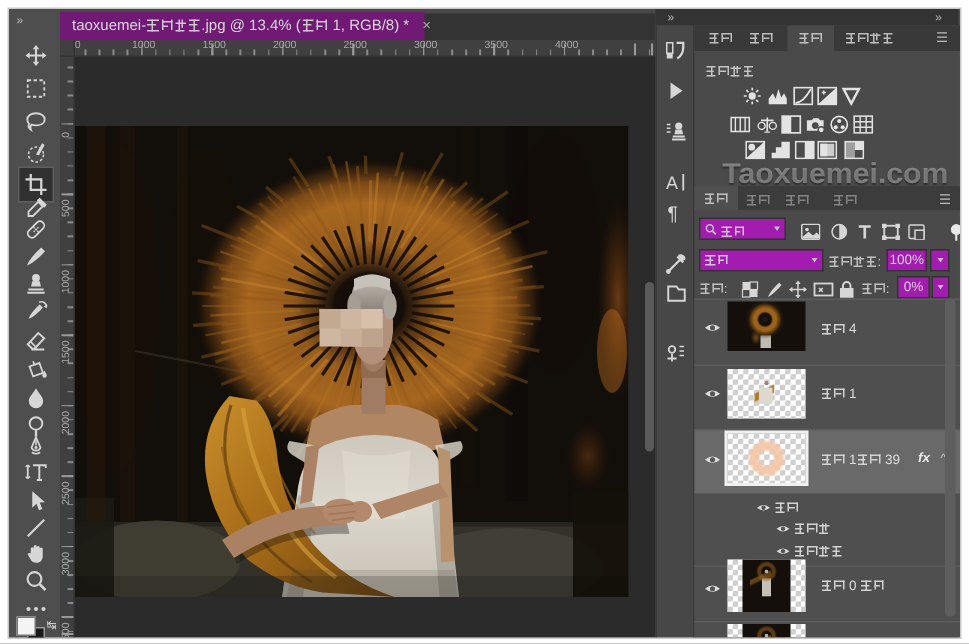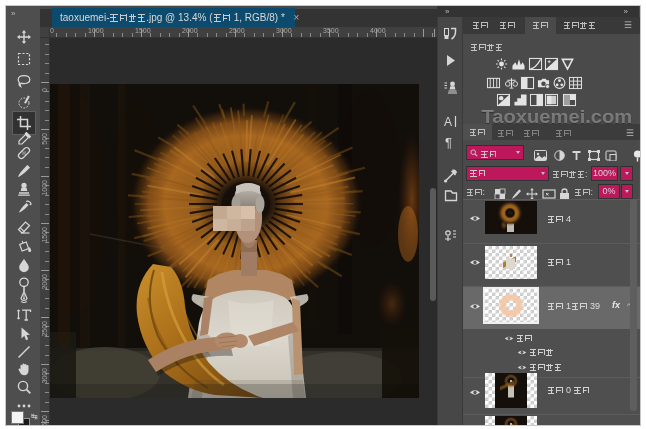--- a/index.html
+++ b/index.html
@@ -6,21 +6,21 @@
 i.k{display:inline-block;width:.72em;height:.78em;margin:0 .1em;vertical-align:-.06em;opacity:.92}
 .k.v1{background:linear-gradient(currentColor,currentColor) 0 8%/100% 1px no-repeat,linear-gradient(currentColor,currentColor) 0 52%/80% 1px no-repeat,linear-gradient(currentColor,currentColor) 0 100%/100% 1px no-repeat,linear-gradient(currentColor,currentColor) 48% 0/1px 100% no-repeat}
 .k.v2{background:linear-gradient(currentColor,currentColor) 0 12%/1px 88% no-repeat,linear-gradient(currentColor,currentColor) 100% 12%/1px 88% no-repeat,linear-gradient(currentColor,currentColor) 0 12%/100% 1px no-repeat,linear-gradient(currentColor,currentColor) 20% 60%/60% 1px no-repeat}
 .k.v3{background:linear-gradient(currentColor,currentColor) 0 30%/100% 1px no-repeat,linear-gradient(currentColor,currentColor) 0 100%/85% 1px no-repeat,linear-gradient(currentColor,currentColor) 30% 0/1px 100% no-repeat,linear-gradient(currentColor,currentColor) 72% 30%/1px 70% no-repeat}
 .kr{display:inline-block;white-space:nowrap}
 #toolbar{position:absolute;left:0;top:0;width:34px;height:419px;background:#4e4e4e;z-index:5}
 .tool{position:absolute;left:7px;width:22px;height:22px;display:flex;align-items:center;justify-content:center}
 .tool.sel{background:#313131;box-shadow:0 0 0 1px #5f5f5f}
 .chev{position:absolute;color:#bbb;font-size:8px;letter-spacing:1px}
 #tabbar{position:absolute;left:34px;top:0;width:397px;height:21px;background:#333}
-#tab{position:absolute;left:12px;top:2px;width:243px;height:19px;background:#0c4a6e;color:#d8d8d8;font-size:10px;line-height:19px;padding-left:8px;white-space:nowrap}
+#tab{position:absolute;left:0;top:2px;width:243px;height:19px;background:#701a75;color:#d8d8d8;font-size:10px;line-height:19px;padding-left:8px;white-space:nowrap}
 #tab .x{color:#aaa;margin-left:6px;font-size:10px}
 #rcorner{position:absolute;left:34px;top:21px;width:10px;height:11px;background:#404040;border-right:1px solid #333;border-bottom:1px solid #333}
 #hruler{position:absolute;left:44px;top:21px;width:387px;height:11px;background:#404040;border-bottom:1px solid #333;overflow:hidden}
 #hruler .t1{position:absolute;bottom:0;left:0;right:0;height:4px;background:repeating-linear-gradient(90deg,#8a8a8a 0 1px,transparent 1px 9.4px) -3px 0}
 #hruler .t2{position:absolute;bottom:0;left:0;right:0;height:8px;background:repeating-linear-gradient(90deg,#999 0 1px,transparent 1px 47px) -3px 0}
 #hruler span{position:absolute;top:0;font-size:7px;color:#a8a8a8}
 #vruler{position:absolute;left:34px;top:32px;width:10px;height:387px;background:#404040;border-right:1px solid #333;overflow:hidden}
 #vruler .t1{position:absolute;right:0;top:0;bottom:0;width:4px;background:repeating-linear-gradient(180deg,#8a8a8a 0 1px,transparent 1px 9.4px) 0 -3px}
 #vruler .t2{position:absolute;right:0;top:0;bottom:0;width:8px;background:repeating-linear-gradient(180deg,#999 0 1px,transparent 1px 47px) 0 -3px}
 #vruler span{position:absolute;left:1px;font-size:7px;color:#a8a8a8;writing-mode:vertical-rl;transform:rotate(180deg)}
@@ -32,21 +32,21 @@
 .dicon{position:absolute;left:4px;width:17px;height:17px}
 #panels{position:absolute;left:456px;top:11px;width:177px;height:408px;background:#4a4a4a;border-left:1px solid #3a3a3a}
 #ptabs{position:absolute;left:0;top:0;width:177px;height:17px;background:#393939;color:#c9c9c9;font-size:9px}
 .ptab{position:absolute;top:0;height:17px;line-height:17px}
 #ptabs .active{background:#4a4a4a;padding:0 7px}
 .lbl{color:#c9c9c9;font-size:9px}
 .aicon{position:absolute;width:15px;height:14px;transform:scale(.93);opacity:.95}
 #wm{position:absolute;left:-2px;top:89px;width:181px;text-align:center;font-size:19px;font-weight:bold;letter-spacing:0px;color:rgba(215,215,215,.42);text-shadow:0 1px 1px rgba(0,0,0,.35);z-index:9;transform:scaleX(1.06);transform-origin:left}
 #ltabs{position:absolute;left:0;top:107px;width:177px;height:16px;background:#3c3c3c;color:#c9c9c9;font-size:9px}
 #ltabs .active{position:absolute;left:0;top:0;height:16px;line-height:16px;background:#4f4f4f;padding:0 6px}
-.field{position:absolute;background:#be185d;border:1px solid #333;border-top-color:#2f2f2f;color:#d6d6d6;font-size:9px;height:15px;line-height:13px}
+.field{position:absolute;background:#a21caf;border:1px solid #333;border-top-color:#2f2f2f;color:#d6d6d6;font-size:9px;height:15px;line-height:13px}
 .caret{position:absolute;right:3px;top:5px;width:0;height:0;border-left:2.5px solid transparent;border-right:2.5px solid transparent;border-top:3.5px solid #c0c0c0}
 #llist{position:absolute;left:0;top:182px;width:177px;height:226px;background:#4f4f4f}
 .lrow{position:absolute;left:0;width:177px;border-top:1px solid #5c5c5c}
 .thumb{position:absolute;left:22px;width:52px;height:33px}
 .sel3{outline:2px solid #f0f0f0}
 .lname{position:absolute;left:84px;color:#dedede;font-size:9px}
 .eye{position:absolute;left:6px;width:12px;height:9px} .eye svg{display:block}
 #pscroll{position:absolute;left:167px;top:182px;width:7px;height:212px;background:#5e5e5e;border-radius:3px}
 </style></head><body>
 <div id="app">

